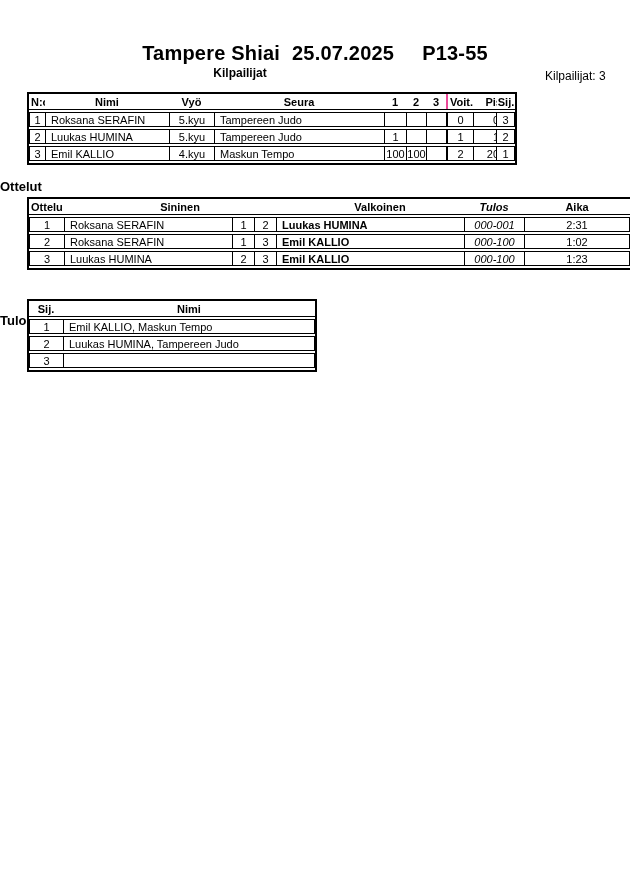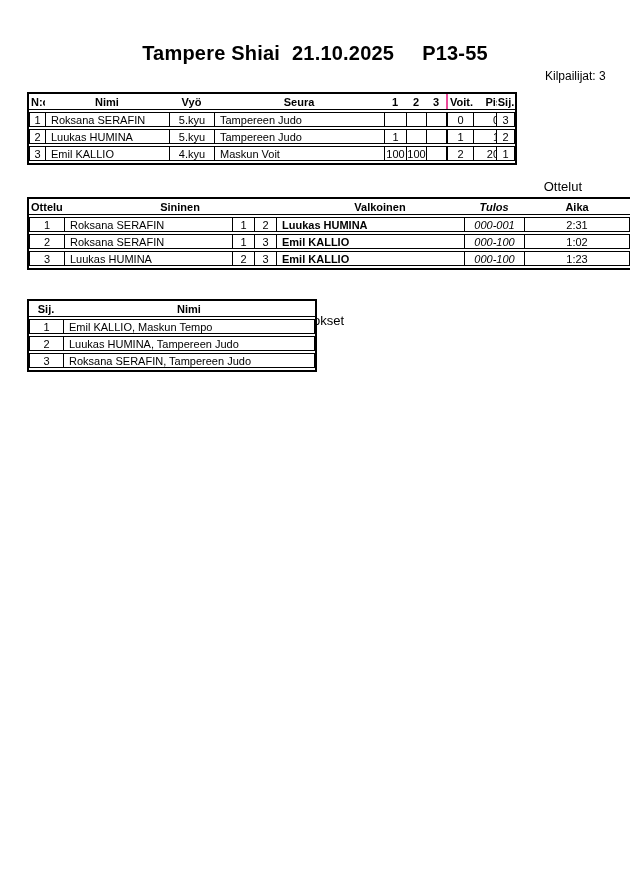--- a/index.html
+++ b/index.html
@@ -24,22 +24,22 @@
   .subtitle {
     position:absolute; top:66px; left:0; width:480px;
     text-align:center; font-size:12px; font-weight:bold;
   }
   .count-label {
     position:absolute; top:69px; left:545px;
     font-size:12px;
   }
   
   .sec-heading {
-    position:absolute; left:0; text-align:right;
-    font-size:13px; font-weight:normal;
+    position:absolute; left:0; text-align:left;
+    font-size:13px; font-weight:bold;
   }
   .h-ottelut  { top:179px; width:582px; }
   .h-tulokset { top:282px; width:344px;margin-top:31px; }
   
   .tbl {
     position:absolute; box-sizing:border-box;
     border:2px solid #000; background:#fff;
     padding-bottom:2px;
   }
   .thead {
@@ -87,22 +87,23 @@
   
   .t3 { left:27px; top:299px; width:290px; }
   .w-sij3 { width:34px; }
 </style>
 </head>
 <body>
 
 <div class="page">
 
   <div class="title-row">
-    <span>Tampere Shiai</span><span class="title-date">21.10.2025</span><span class="title-cat">P13-55</span>
-  </div>
+    <span>Tampere Shiai</span><span class="title-date">25.07.2025</span><span class="title-cat">P13-55</span>
+  </div>
+  <div class="subtitle">Kilpailijat</div>
   <div class="count-label">Kilpailijat: 3</div>
 
   <div class="tbl t1">
     <div class="thead">
       <div class="hc w-no hleft">N:o</div>
       <div class="hc w-nimi">Nimi</div>
       <div class="hc w-vyo">Vyö</div>
       <div class="hc w-seura">Seura</div>
       <div class="hc w-r1">1</div>
       <div class="hc w-r2">2</div>
@@ -134,21 +135,21 @@
       <div class="c w-r2"></div>
       <div class="c w-r3"></div>
       <div class="c w-voit">1</div>
       <div class="c w-pist">1</div>
       <div class="c cend">2</div>
     </div>
     <div class="trow">
       <div class="c w-no">3</div>
       <div class="c w-nimi left">Emil KALLIO</div>
       <div class="c w-vyo">4.kyu</div>
-      <div class="c w-seura left">Maskun Voit</div>
+      <div class="c w-seura left">Maskun Tempo</div>
       <div class="c w-r1">100</div>
       <div class="c w-r2">100</div>
       <div class="c w-r3"></div>
       <div class="c w-voit">2</div>
       <div class="c w-pist">200</div>
       <div class="c cend">1</div>
     </div>
   </div>
 
   <div class="sec-heading h-ottelut">Ottelut</div>
@@ -198,17 +199,16 @@
     <div class="trow">
       <div class="c w-sij3">1</div>
       <div class="c cend left">Emil KALLIO, Maskun Tempo</div>
     </div>
     <div class="trow">
       <div class="c w-sij3">2</div>
       <div class="c cend left">Luukas HUMINA, Tampereen Judo</div>
     </div>
     <div class="trow">
       <div class="c w-sij3">3</div>
-      <div class="c cend left">Roksana SERAFIN, Tampereen Judo</div>
     </div>
   </div>
 
 </div>
 
 </body></html>

